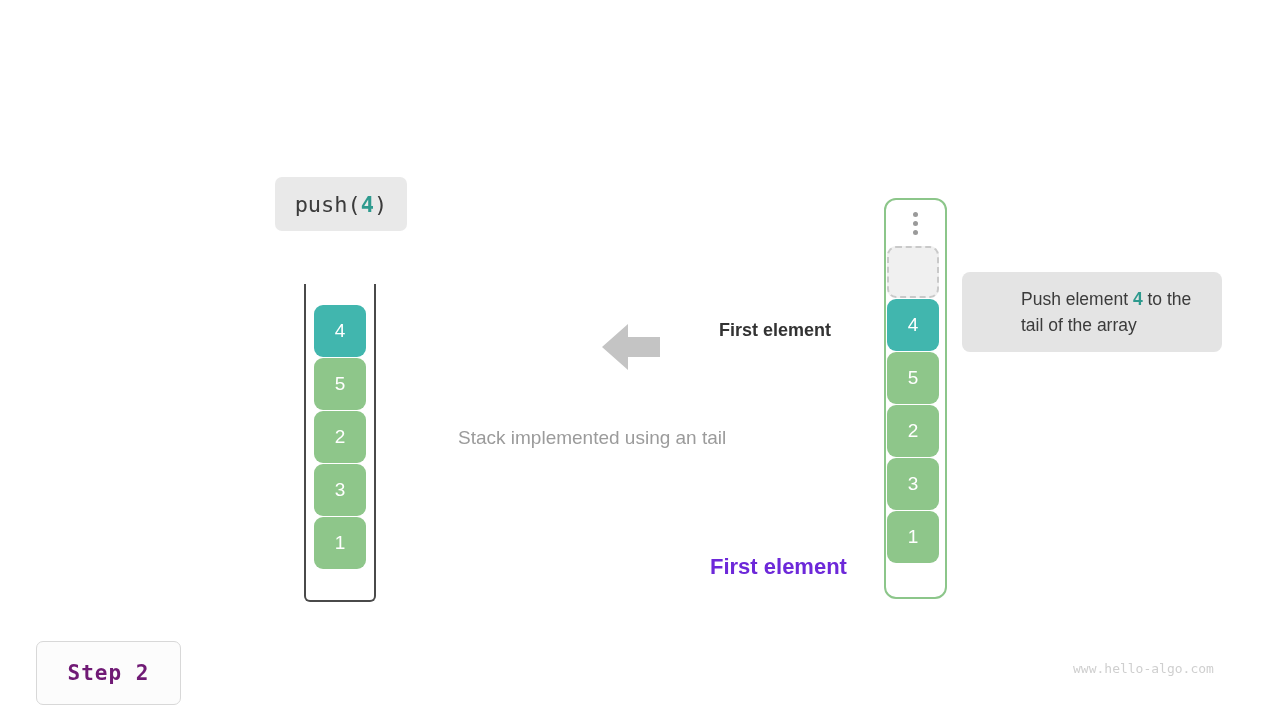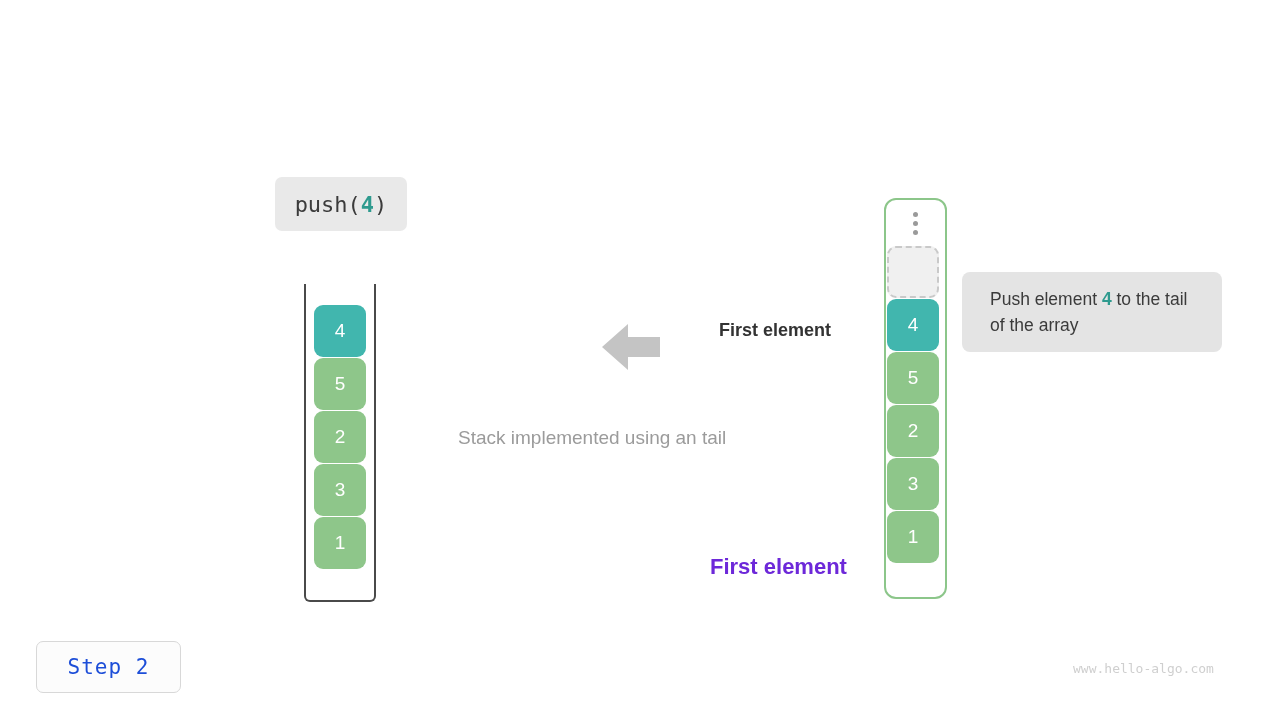--- a/index.html
+++ b/index.html
@@ -175,44 +175,45 @@
     border-radius: 8px;
     display: flex;
     align-items: center;
     box-sizing: border-box;
     padding: 0 28px 0 28px;
   }
   #note .note-text {
     font-size: 17.5px;
     color: #3b3b3b;
     line-height: 26px;
+    margin-left: 31px;
   }
   #note .num {
     color: #2e9a8e;
     font-weight: bold;
   }
 
   
   #step-badge {
     position: absolute;
     left: 36px;
     top: 641px;
     width: 145px;
-    height: 52px;
+    height: 64px;
     background: #fcfcfc;
     border: 1px solid #d8d8d8;
     border-radius: 7px;
     display: flex;
     align-items: center;
     justify-content: center;
     box-sizing: border-box;
     font-family: "DejaVu Sans Mono", "Liberation Mono", monospace;
     font-size: 21px;
-    font-weight: normal;
-    color: #1d4ed8;
+    font-weight: bold;
+    color: #701a75;
     letter-spacing: 1px;
     white-space: pre;
   }
 
   
   #watermark {
     position: absolute;
     left: 1073px;
     top: 661px;
     font-family: "DejaVu Sans Mono", "Liberation Mono", monospace;

